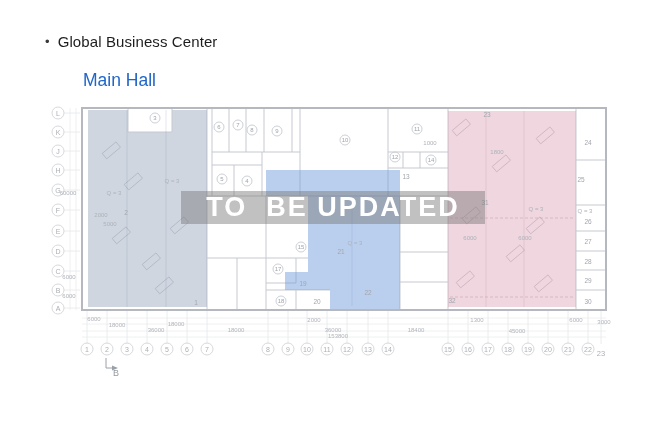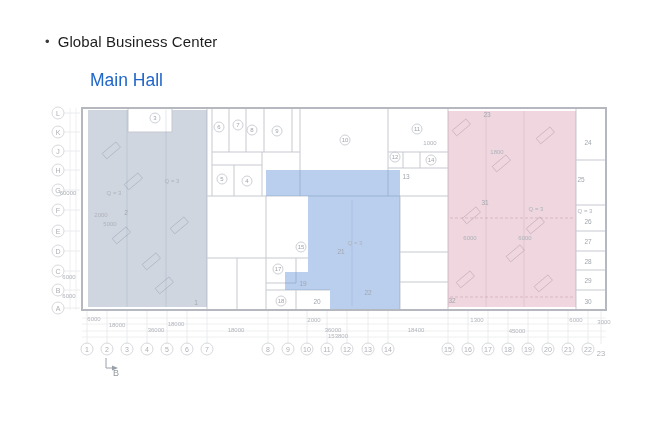--- a/index.html
+++ b/index.html
@@ -36,21 +36,21 @@
 </style>
 </head>
 <body>
 
 <div id="stage">
 
   <div class="hdr">
     <span class="bullet">•</span>
     <span>Global Business Center</span>
   </div>
-  <div class="subhdr" id="subhdr" style="color: rgb(32, 102, 201); margin-left: 7px;">Main Hall</div>
+  <div class="subhdr" id="subhdr" style="color: rgb(32, 102, 201);">Main Hall</div>
 
   <svg width="660" height="440" viewBox="0 0 660 440">
 
     <path d="M82,318 H606 M82,324 H606 M82,331 H606 M82,337 H606 M70,108 V310 M76,108 V310" stroke="#ebecee" stroke-width="0.8" fill="none"></path>
     <path id="tick-path" d="M87,311 V344 M107,311 V344 M127,311 V344 M147,311 V344 M167,311 V344 M187,311 V344 M207,311 V344 M268,311 V344 M288,311 V344 M307,311 V344 M327,311 V344 M347,311 V344 M368,311 V344 M388,311 V344 M448,311 V344 M468,311 V344 M488,311 V344 M508,311 V344 M528,311 V344 M548,311 V344 M568,311 V344 M588,311 V344 M601,311 V344 M64,113 H80 M64,132 H80 M64,151 H80 M64,170 H80 M64,190 H80 M64,210 H80 M64,231 H80 M64,251 H80 M64,271 H80 M64,290 H80 M64,308 H80" stroke="#e6e7ea" stroke-width="0.8" fill="none"></path>
 
     <g stroke="#b9bdc4" stroke-width="0.7" fill="none">
       <rect x="102" y="147" width="18" height="7" transform="rotate(-40 111 150)"></rect>
       <rect x="124" y="178" width="18" height="7" transform="rotate(-40 133 181)"></rect>
       <rect x="112" y="232" width="18" height="7" transform="rotate(-40 121 235)"></rect>
@@ -189,14 +189,17 @@
       <span class="dt" style="left: 604px; top: 322px;">3000</span>
       <span class="dt" style="left: 156px; top: 330px;">36000</span>
       <span class="dt" style="left: 236px; top: 330px;">18000</span>
       <span class="dt" style="left: 333px; top: 330px;">36000</span>
       <span class="dt" style="left: 416px; top: 330px;">18400</span>
       <span class="dt" style="left: 517px; top: 331px;">45000</span>
       <span class="dt" style="left: 338px; top: 336px;">153800</span>
       <span class="sec-b" style="left: 116px; top: 373px;">B</span>
     </div>
 
+  <div class="wm-band" id="wm-band" style="background: rgba(118, 118, 118, 0.45);">
+    <span class="wm-text" id="wm-text" style="color: rgb(255, 255, 255);">TO  BE UPDATED</span>
+  </div>
 
 </div>
 
 </body></html>

